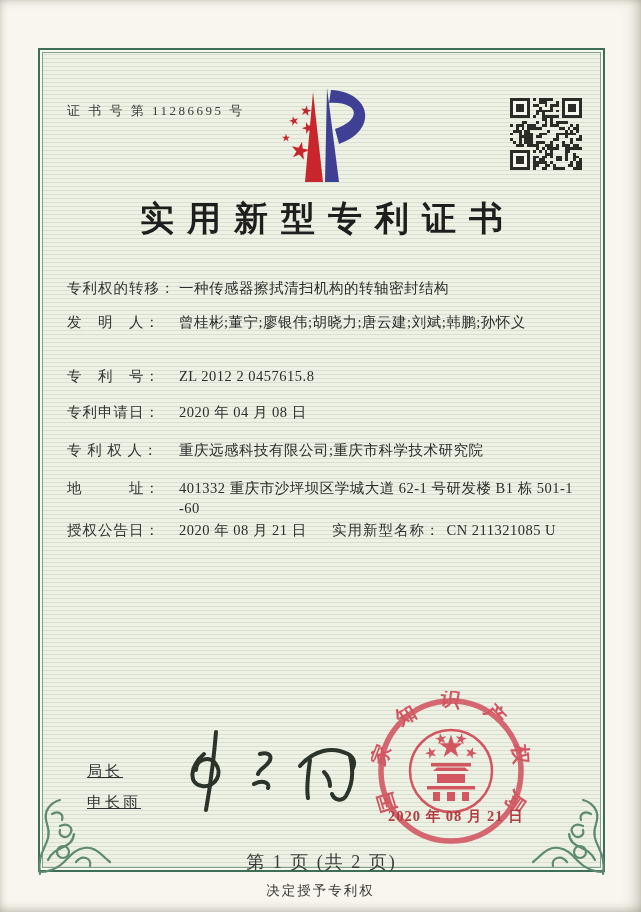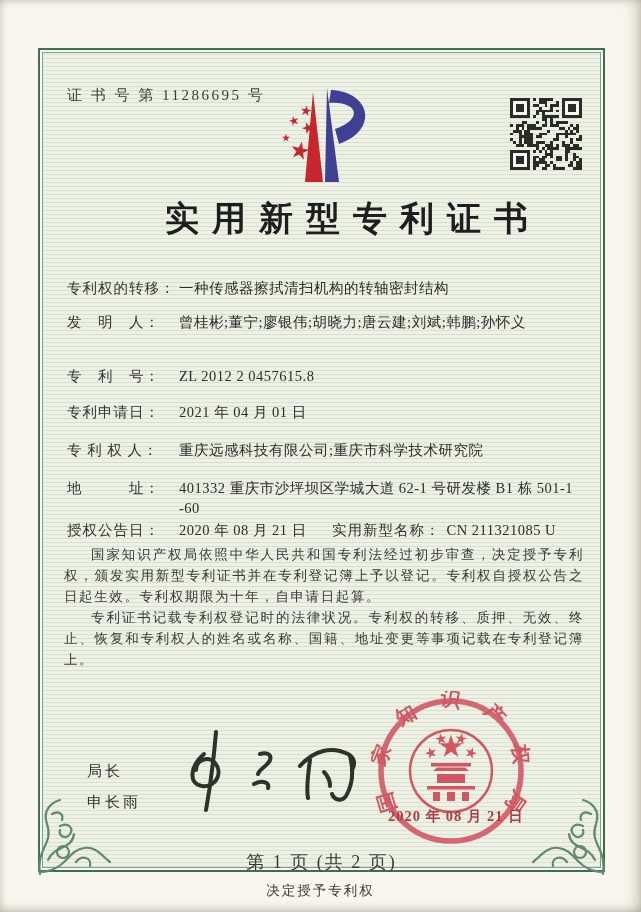--- a/index.html
+++ b/index.html
@@ -20,41 +20,41 @@
   .frame{
     position:absolute;left:38px;top:48px;width:567px;height:824px;
     border:2px solid #3e6e55;
     box-shadow:inset 0 0 0 2px #f6f7ee, inset 0 0 0 3px #7fa289;
     background-color:#eef1e4;
     background-image:repeating-linear-gradient(180deg,
       rgba(122,160,132,.20) 0px, rgba(122,160,132,.20) 1px,
       rgba(255,255,255,0) 1px, rgba(255,255,255,0) 4px);
     box-sizing:border-box;
   }
-  .cert-no{position:absolute;left:27px;top:36px;font-size:15px;letter-spacing:2.5px;color:#3c3c3c;}
+  .cert-no{position:absolute;left:27px;top:52px;font-size:13px;letter-spacing:2.5px;color:#3c3c3c;}
   .logo{position:absolute;left:237px;top:34px;}
   .qr{position:absolute;left:470px;top:48px;width:72px;height:72px;}
   .title{
     position:absolute;left:0;top:146px;width:100%;text-align:center;
-    font-size:34px;font-weight:700;letter-spacing:13px;text-indent:13px;color:#1e1e1e;padding-left:25px;
+    font-size:34px;font-weight:700;letter-spacing:13px;text-indent:13px;color:#1e1e1e;
   }
   .fields{position:absolute;left:27px;top:228px;width:515px;font-size:14.5px;}
   .row{position:absolute;left:0;width:515px;line-height:20px;}
   .row .lbl{display:inline-block;min-width:112px;letter-spacing:1px;vertical-align:top;white-space:pre;color:#333;}
   .row .val{display:inline-block;width:395px;vertical-align:top;letter-spacing:.5px;white-space:pre-line;color:#2d2d2d;}
   .row .pair2{position:absolute;left:265px;top:0;white-space:nowrap;}
   .row .pair2 .lbl{min-width:0;margin-right:6px;}
   .row .pair2 .val{width:auto;}
   .r0{top:0}.r1{top:34px}.r2{top:88px}.r3{top:124px}.r4{top:162px}.r5{top:200px}.r6{top:242px}
   .body-text{
     position:absolute;left:24px;top:494px;width:520px;
     font-size:13.5px;line-height:21px;letter-spacing:1.6px;color:#3a3a3a;text-align:justify;
   }
   .body-text p{margin:0;text-indent:2em;}
-  .signoff{position:absolute;left:47px;top:706px;font-size:15px;letter-spacing:3px;color:#303030;line-height:31px;}
+  .signoff{position:absolute;left:47px;top:706px;font-size:15px;letter-spacing:3px;color:#303030;line-height:31px;text-decoration:underline;}
   .signature{position:absolute;left:142px;top:676px;}
   .seal{position:absolute;left:331px;top:641px;}
   .seal-date{
     position:absolute;left:348px;top:757px;width:180px;
     font-size:14.5px;letter-spacing:1px;color:#b23c42;font-weight:600;z-index:3;
   }
   .page-footer{position:absolute;left:0;top:800px;width:100%;text-align:center;font-size:18px;letter-spacing:2px;color:#3a3a3a;}
   .back-note{position:absolute;left:0;top:882px;width:100%;text-align:center;font-size:13.5px;letter-spacing:2px;color:#3a3a3a;}
   .ornament{position:absolute;z-index:2;}
   .orn-bl{left:-8px;bottom:-8px;}
@@ -321,41 +321,37 @@
       <div class="row r0">
         <span class="lbl">专利权的转移：</span><span class="val">一种传感器擦拭清扫机构的转轴密封结构</span>
       </div>
       <div class="row r1">
         <span class="lbl">发　明　人：</span><span class="val">曾桂彬;董宁;廖银伟;胡晓力;唐云建;刘斌;韩鹏;孙怀义</span>
       </div>
       <div class="row r2">
         <span class="lbl">专　利　号：</span><span class="val">ZL 2012 2 0457615.8</span>
       </div>
       <div class="row r3">
-        <span class="lbl">专利申请日：</span><span class="val">2021 年 04 月 01 日</span>
+        <span class="lbl">专利申请日：</span><span class="val">2020 年 04 月 08 日</span>
       </div>
       <div class="row r4">
         <span class="lbl">专 利 权 人：</span><span class="val">重庆远感科技有限公司;重庆市科学技术研究院</span>
       </div>
       <div class="row r5">
         <span class="lbl">地　　　址：</span><span class="val">401332 重庆市沙坪坝区学城大道 62-1 号研发楼 B1 栋 501-1
 -60</span>
       </div>
       <div class="row r6">
         <span class="lbl">授权公告日：</span><span class="val">2020 年 08 月 21 日</span>
         <span class="pair2">
           <span class="lbl">实用新型名称：</span><span class="val">CN 211321085 U</span>
         </span>
       </div>
     </div>
 
-    <div class="body-text">
-      <p>国家知识产权局依照中华人民共和国专利法经过初步审查，决定授予专利权，颁发实用新型专利证书并在专利登记簿上予以登记。专利权自授权公告之日起生效。专利权期限为十年，自申请日起算。</p>
-      <p>专利证书记载专利权登记时的法律状况。专利权的转移、质押、无效、终止、恢复和专利权人的姓名或名称、国籍、地址变更等事项记载在专利登记簿上。</p>
-    </div>
 
     <div class="signoff">
       <div>局长</div>
       <div>申长雨</div>
     </div>
 
     <div class="signature">
       <svg width="190" height="90" viewBox="0 0 190 90">
         <g stroke="#2b332a" stroke-width="4" fill="none" stroke-linecap="round" stroke-linejoin="round">
           <path d="M22,28 C8,40 6,58 20,60 C34,62 42,46 32,36 C26,30 14,34 14,44"></path>

